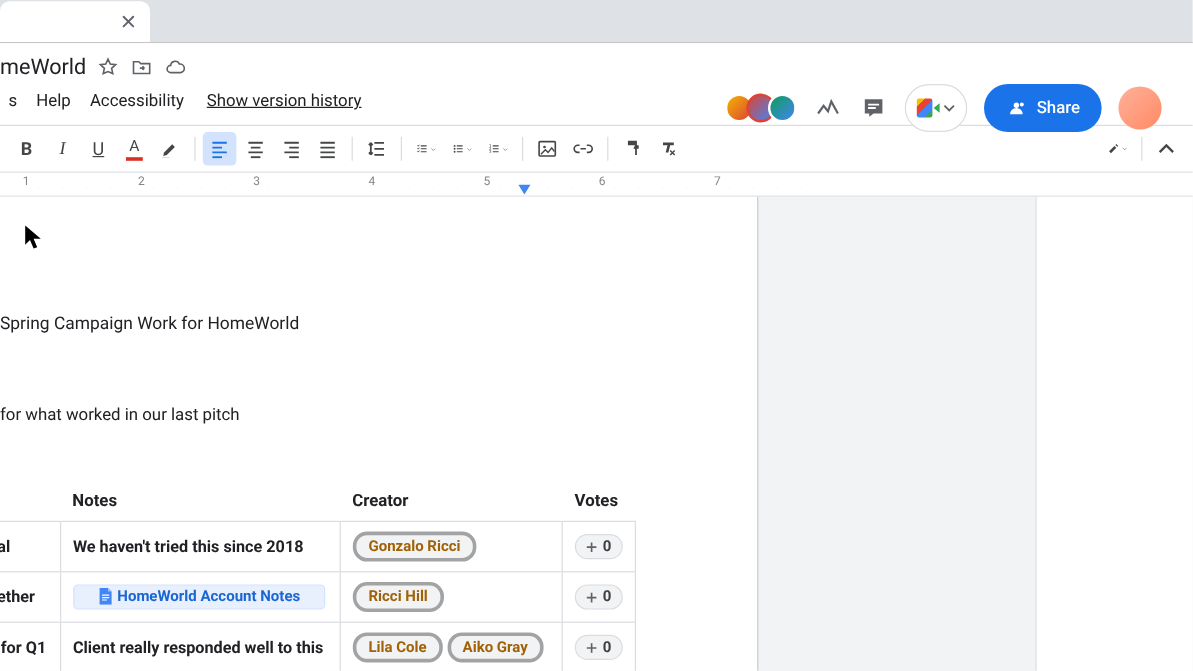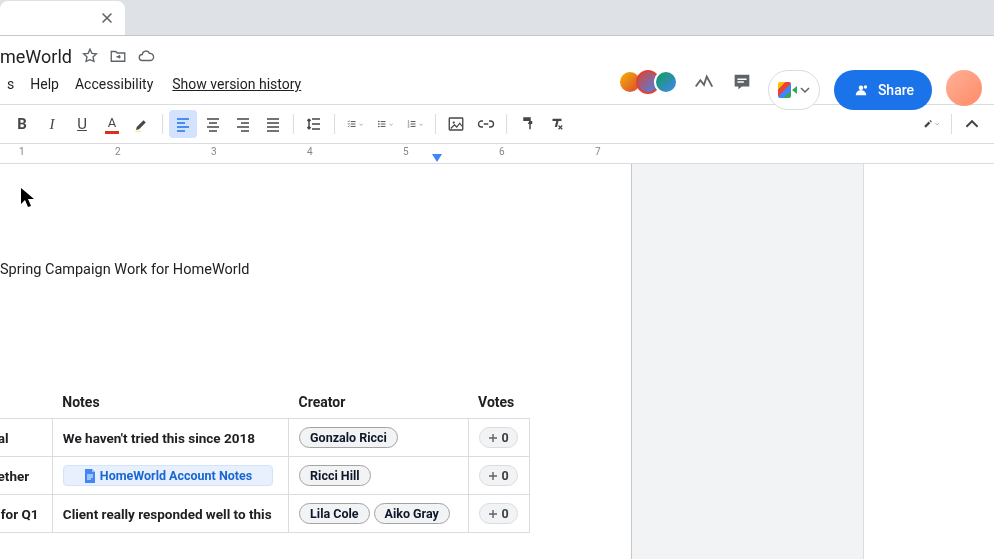--- a/index.html
+++ b/index.html
@@ -13,21 +13,21 @@
   
   .header { background: #fff; padding: 6px 32px 0 0; }
   .title-row { display: flex; align-items: center; gap: 8px; height: 28px; }
   .doc-title { font-size: 18px; color: #202124; padding-left: 0; }
   .title-icon { width: 20px; height: 20px; display: flex; align-items: center; justify-content: center; color: #5f6368; cursor: pointer; }
 
   .menu-row { display: flex; align-items: center; gap: 2px; height: 28px; font-size: 14px; color: #202124; }
   .menu-item { padding: 2px 7px; border-radius: 4px; cursor: pointer; }
   .menu-link { text-decoration: underline; margin-left: 10px; cursor: pointer; }
 
-  .header-right { position: absolute; top: 70px; right: 12px; display: flex; gap: 14px; }
+  .header-right { position: absolute; top: 70px; right: 26px; display: flex; align-items: center; gap: 14px; }
   .avatars { display: flex; }
   .avatar-sm { width: 24px; height: 24px; border-radius: 50%; border: 2px solid #fff; margin-left: -6px; }
   .av1 { background: linear-gradient(135deg,#f4b400,#db4437); }
   .av2 { background: linear-gradient(135deg,#db4437,#4285f4); border-color:#db4437; }
   .av3 { background: linear-gradient(135deg,#0f9d58,#4285f4); }
   .hdr-ic { width: 24px; height: 24px; display: flex; align-items: center; justify-content: center; color: #5f6368; cursor: pointer; }
   .meet-btn { width: 52px; height: 40px; border: 1px solid #dadce0; border-radius: 40px; display: flex; align-items: center; justify-content: center; gap: 2px; cursor: pointer; background:#fff; }
   .share-btn { height: 40px; background: #1a73e8; color: #fff; border: none; border-radius: 40px; padding: 0 18px; display: flex; align-items: center; gap: 8px; font-size: 14px; font-weight: 500; cursor: pointer; }
   .profile-pic { width: 36px; height: 36px; border-radius: 50%; background: linear-gradient(135deg,#ffb199,#ff8a65); cursor: pointer; }
 
@@ -47,21 +47,21 @@
   
   .canvas { background: #f1f3f4; height: 463px; display: flex; position: relative; }
   .page { background: #fff; width: 632px; height: 100%; border-right: 1px solid #c7c7c7; padding: 24px 20px 0 0; font-size: 14px; color: #202124; position: relative; overflow: hidden; }
   .side-area { flex: 1; background: #f1f3f4; border-right: 1px solid #dadce0; }
   .right-rail { width: 130px; background: #fff; }
 
   .body-title { font-size: 14.5px; margin: 73px 0 60px 0; }
   .chip-row { display: flex; align-items: center; gap: 10px; font-size: 14px; margin-bottom: 48px; }
   .chip { background: #f1f3f4; border: 1px solid #dadce0; border-radius: 4px; padding: 2px 6px; font-size: 12px; color: #3c4043; }
   .link-chip { background: #e8f0fe; border: 1px solid #d2e3fc; border-radius: 4px; padding: 2px 20px; font-size: 12.5px; color: #1967d2; display: inline-flex; align-items: center; gap: 4px; }
-  .person-chip { background: #f1f3f4; border: 1px solid #a3a3a3; border-radius: 12px; padding: 2px 10px; font-size: 12.5px; color: #0f172a; display: inline-flex; align-items: center; }
+  .person-chip { background: #f1f3f4; border: 3px solid #a3a3a3; border-radius: 12px; padding: 2px 10px; font-size: 12.5px; color: #a16207; display: inline-flex; align-items: center; }
   .vote-chip { background: #f1f3f4; border: 1px solid #dadce0; border-radius: 12px; padding: 2px 8px; font-size: 12.5px; color: #3c4043; display: inline-flex; align-items: center; gap: 4px; }
 
   .tbl { border-collapse: collapse; width: 640px; margin-left: -110px; }
   .tbl td, .tbl th { border: 1px solid #dadce0; padding: 8px 10px; text-align: left; font-weight: bold; font-size: 13.5px; vertical-align: middle; white-space: nowrap; }
   .tbl th { border-top: none; border-left: none; border-right: none; background: #fff; color: #202124; font-size: 14px; }
   .tbl th:first-child, .tbl td:first-child { border-left: none; }
 
   .cursor-ptr { position: absolute; top: 23px; left: 20px; font-size: 20px; pointer-events: none; }
 
   svg { display: block; }
@@ -282,20 +282,21 @@
     <div class="ruler-tick" style="left: 499px;">6</div>
     <div style="position: absolute; top: 8px; left: 511px; width: 84px; height: 4px; color: rgb(187, 187, 187); font-size: 8px; letter-spacing: 8px; overflow: hidden;">· · · · · · ·</div>
     <div class="ruler-tick" style="left: 595px;">7</div>
     <div style="position: absolute; top: 8px; left: 607px; width: 84px; height: 4px; color: rgb(187, 187, 187); font-size: 8px; letter-spacing: 8px; overflow: hidden;">· · · · · · ·</div>
   </div>
 
 <div class="canvas">
   <div class="page">
     <div class="body-title">Spring Campaign Work for HomeWorld</div>
     <div class="chip-row">
+      <span>for what worked in our last pitch</span>
     </div>
 
     <table class="tbl">
       <thead>
         <tr>
           <th></th>
           <th>Notes</th>
           <th>Creator</th>
           <th>Votes</th>
         </tr>

